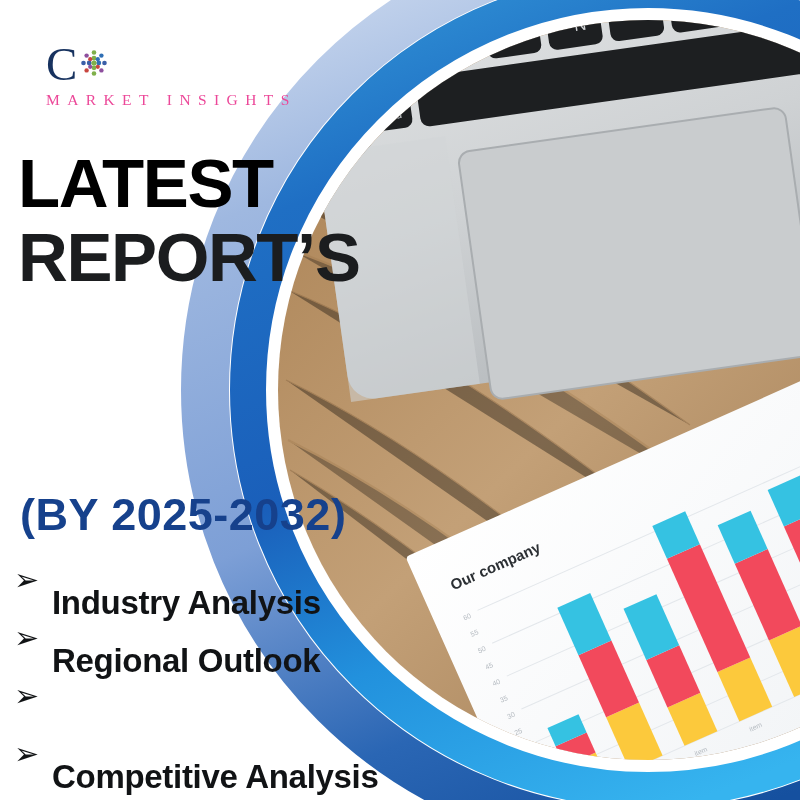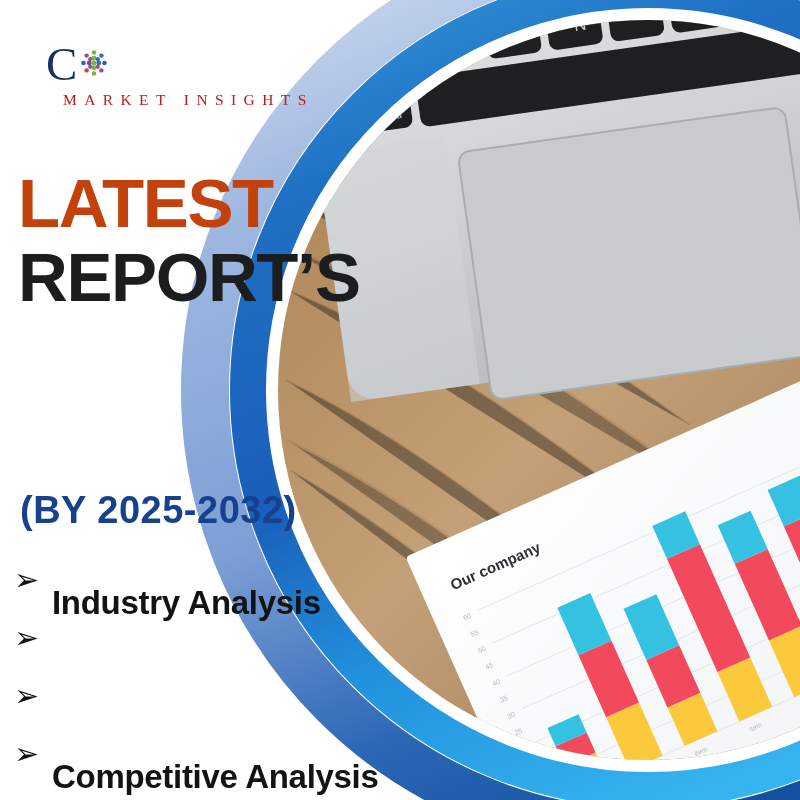--- a/index.html
+++ b/index.html
@@ -20,45 +20,45 @@
     font-weight:400;
     font-size:47px;
     color:#17325f;
     letter-spacing:.5px;
     line-height:1;
   }
   .logo-globe { width:30px; height:30px; margin:0 1px 2px 1px; position:relative; flex:0 0 auto; }
   .logo-sub {
     font-family:"Liberation Serif", serif;
     font-size:15.5px;
-    color:#b91c1c;
+    color:#ec4899;
     letter-spacing:7.4px;
     margin-top:4px;
-    margin-left:17px;
+    margin-left:0;
     white-space:nowrap;
   }
 
   
   .headline { position:absolute; left:18px; top:147px; width:420px; }
   .h-line {
     font-family:"Liberation Sans", sans-serif;
     font-weight:700;
     font-size:69px;
     line-height:74px;
     letter-spacing:-1.4px;
     color:#1b1d1f;
     white-space:nowrap;
   }
-  .h-line.accent { color:#c2410c;margin-top:20px; }
+  .h-line.accent { color:#000000; }
 
   .subtitle {
     position:absolute; left:20px; top:489px;
     font-family:"Liberation Sans", sans-serif;
     font-weight:700;
-    font-size:38px;
+    font-size:45px;
     letter-spacing:.5px;
     color:#16418c;
     white-space:nowrap;
   }
 
   
   .bullets { position:absolute; left:14px; top:551px; width:540px; }
   .bullet { display:flex; align-items:center; height:58px; }
   .bullet-mark {
     font-size:30px;
@@ -335,20 +335,21 @@
 
   <div class="subtitle">(BY 2025-2032)</div>
 
   <div class="bullets">
     <div class="bullet">
       <span class="bullet-mark">➢</span>
       <span class="bullet-text">Industry Analysis</span>
     </div>
     <div class="bullet">
       <span class="bullet-mark">➢</span>
+      <span class="bullet-text">Regional Outlook</span>
     </div>
     <div class="bullet">
       <span class="bullet-mark">➢</span>
     </div>
     <div class="bullet">
       <span class="bullet-mark">➢</span>
       <span class="bullet-text">Competitive Analysis</span>
     </div>
   </div>
 

